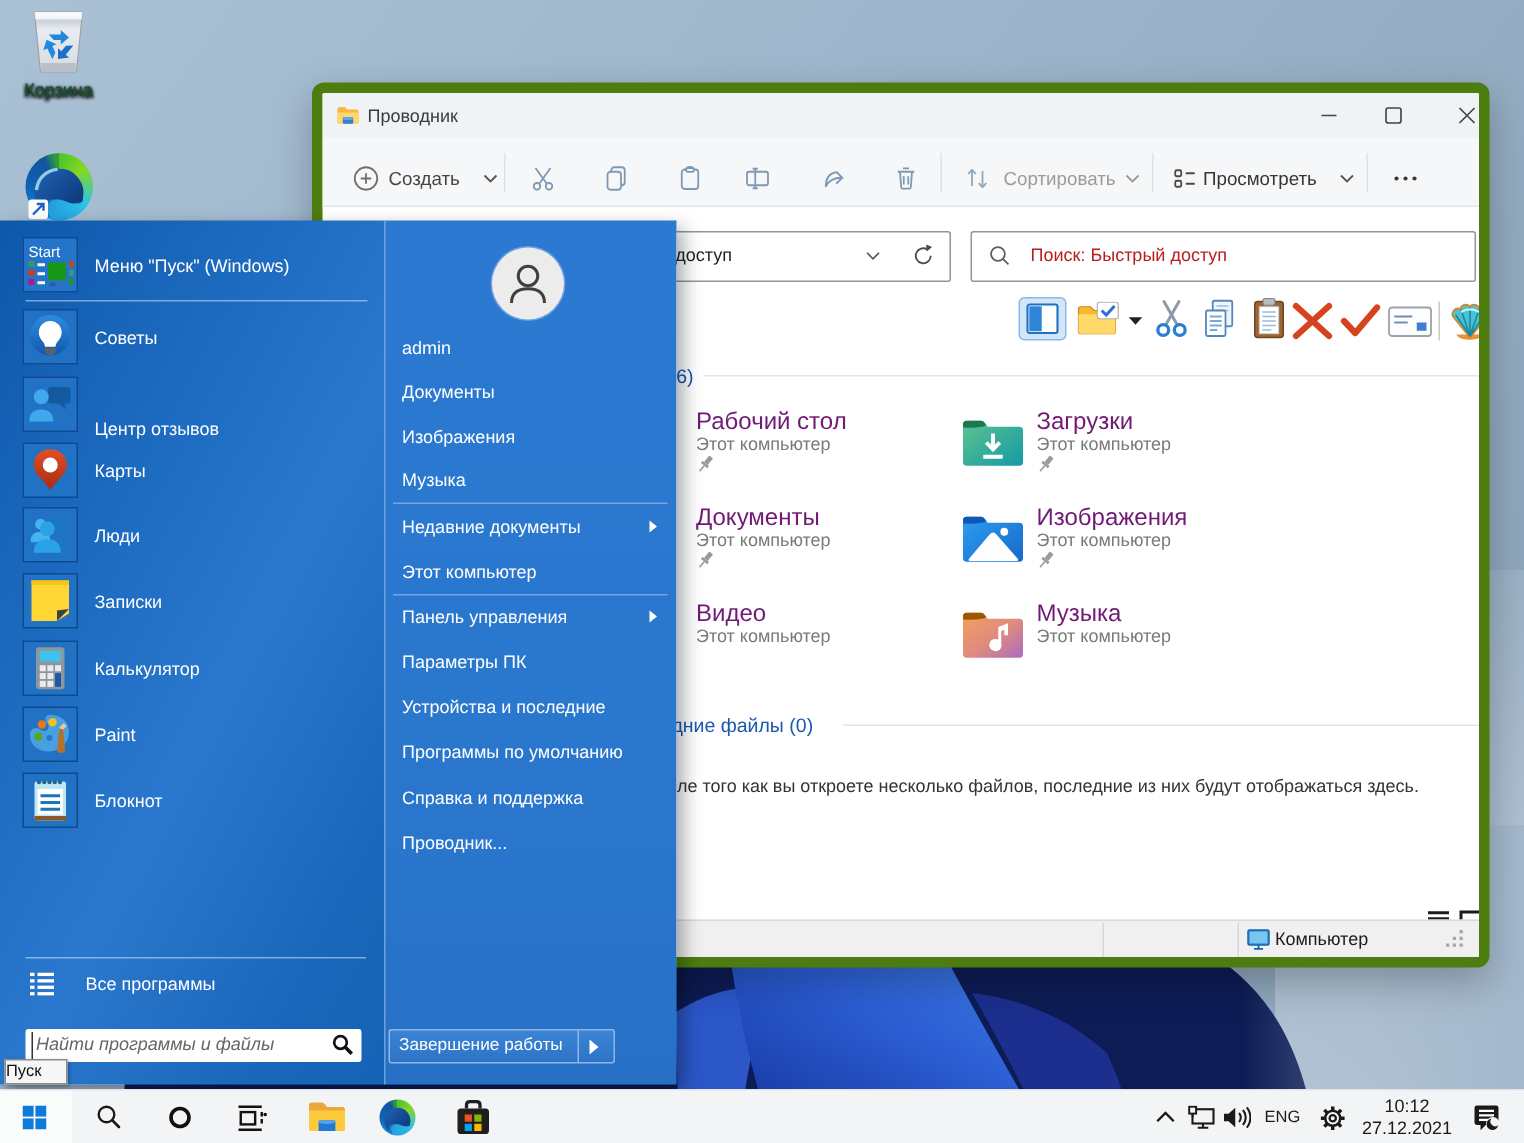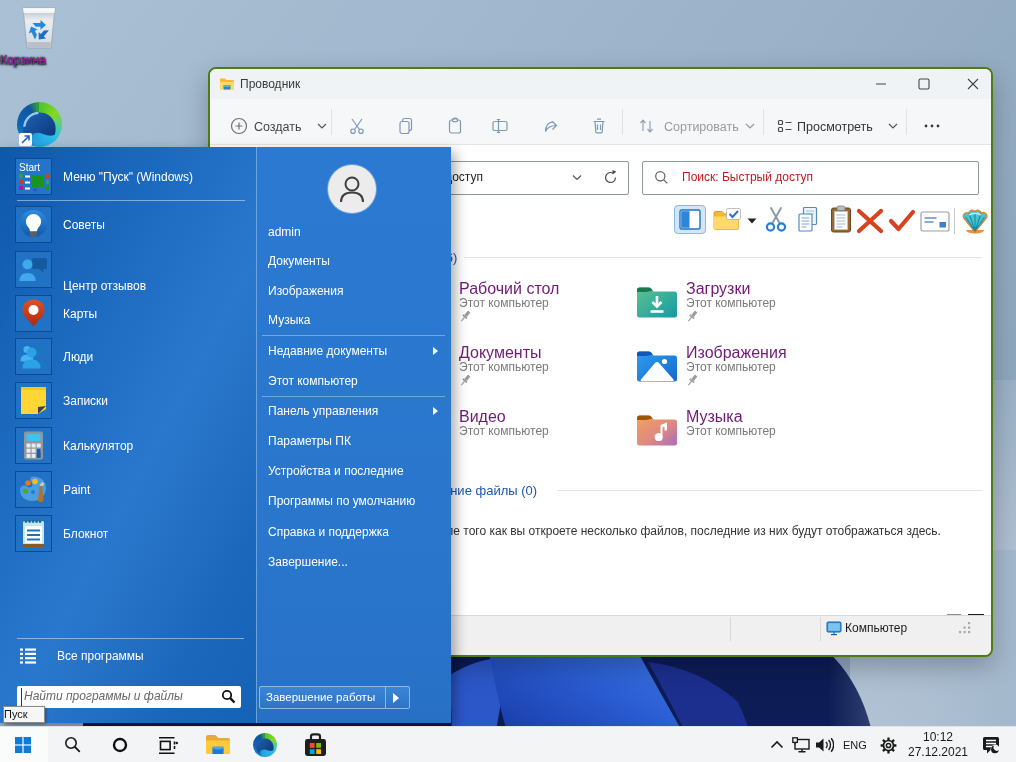--- a/index.html
+++ b/index.html
@@ -1,27 +1,27 @@
 <!DOCTYPE html>
 <html><head>
 <meta charset="utf-8">
 <style>
   * { margin:0; padding:0; box-sizing:border-box; }
   html,body { width:1016px; height:762px; overflow:hidden; }
   body { font-family:"Liberation Sans", sans-serif; position:relative; }
   .abs { position:absolute; }
   #wall { position:absolute; left:0; top:0; width:1016px; height:762px; z-index:0; }
   #explorer { position:absolute; left:208px; top:55px; width:785px; height:590px;
-    background:#fff; border-radius:8px; border:2px solid #4d7c0f;
-    box-shadow:0 10px 26px rgba(0,0,0,.25); z-index:2; overflow:hidden;margin-top:12px; }
+    background:#fff; border-radius:8px; border:7px solid #4d7c0f;
+    box-shadow:0 10px 26px rgba(0,0,0,.25); z-index:2; overflow:hidden; }
   #titlebar { position:absolute; left:0; top:0; width:100%; height:30px; background:#eff3f6; }
   #cmdbar { position:absolute; left:0; top:30px; width:100%; height:46px; background:#f5f7f8; border-bottom:1px solid #e3e6e8; }
   .tsep { position:absolute; top:40px; width:1px; height:26px; background:#dfe2e4; }
   .obox { position:absolute; border:1px solid #90979b; border-radius:2px; background:#fff; }
-  #statusbar { position:absolute; left:0; bottom:0; width:100%; height:40px; background:#f0f0f0; border-top:1px solid #d9d9d9; }
+  #statusbar { position:absolute; left:0; bottom:0; width:100%; height:25px; background:#f0f0f0; border-top:1px solid #d9d9d9; }
   .ssep { position:absolute; top:1px; width:1px; height:24px; background:#d8d8d8; }
   .gtitle { position:absolute; font-size:16px; color:#701a75; white-space:nowrap; }
   .gsub { position:absolute; font-size:12px; color:#7a7a7a; white-space:nowrap; }
   #menu { position:absolute; left:0; top:147px; width:451px; height:576px; z-index:3;
     box-shadow:4px 5px 12px rgba(0,0,0,.35); }
   #mleft { position:absolute; left:0; top:0; width:256px; height:576px;
     background:linear-gradient(118deg,#0e58ab 0%,#1d6bc0 32%,#2a78cd 56%,#1a66ba 84%,#1563b6 100%); }
   #mright { position:absolute; left:256px; top:0; width:195px; height:576px;
     background:linear-gradient(180deg,#2b79d1 0%,#2a76cd 70%,#2770c6 100%);
     border-left:1px solid rgba(160,200,240,.55); }
@@ -85,21 +85,21 @@
     </defs>
   <path d="M2 2 L34 2 L30 42 L6 42 Z" fill="url(#bin)" stroke="#9aa3ab" stroke-width="0.8"></path>
   <path d="M2 2 L34 2 L33.5 7 L2.5 7 Z" fill="#ffffff" opacity="0.75"></path>
   <rect x="6.5" y="36" width="23" height="5.5" fill="#b9c0c7"></rect>
   <g fill="#2288dd" transform="translate(18,24.5)">
     <path d="M-6.5,-7.5 L1.5,-7.5 L1.5,-10.5 L7,-5.5 L1.5,-0.8 L1.5,-3.8 L-3.2,-3.8 Z"></path>
     <path d="M-6.5,-7.5 L1.5,-7.5 L1.5,-10.5 L7,-5.5 L1.5,-0.8 L1.5,-3.8 L-3.2,-3.8 Z" transform="rotate(130)" fill="#1b6ec9"></path>
     <path d="M-6.5,-7.5 L1.5,-7.5 L1.5,-10.5 L7,-5.5 L1.5,-0.8 L1.5,-3.8 L-3.2,-3.8 Z" transform="rotate(245)"></path>
   </g>
 </svg>
-<span class="abs" style="left:0px;top:53px;width:78px;z-index:1;font-size:12px;color:#a21caf;text-shadow:1px 1px 2px rgba(0,0,0,.95),-1px 1px 2px rgba(0,0,0,.7),0 0 2px rgba(0,0,0,.8)">Корзина</span>
+<span class="abs" style="left:0px;top:53px;width:78px;text-align:center;z-index:1;font-size:12px;color:#14532d;text-shadow:1px 1px 2px rgba(0,0,0,.95),-1px 1px 2px rgba(0,0,0,.7),0 0 2px rgba(0,0,0,.8)">Корзина</span>
 <div class="abs" style="left:17px;top:102px;width:45px;height:45px;border-radius:50%;z-index:1;background:conic-gradient(from 0deg,#52c62c 5deg,#86d822 55deg,#2bc3e8 125deg,#1e9ae0 190deg,#0e63b5 268deg,#11569e 330deg,#2f9a3e 352deg)"></div>
 <svg class="abs" style="left:17px;top:102px;z-index:1" width="45" height="45" viewBox="0 0 24 24">
   <defs>
       <linearGradient id="edA2" x1="0.1" y1="0.1" x2="0.9" y2="0.9">
         <stop offset="0" stop-color="#1d5fae"></stop>
         <stop offset="1" stop-color="#0d3577"></stop>
       </linearGradient>
     </defs>
   <path d="M20.2 17.3 c-0.7 0.4-1.6 0.7-2.6 0.7 -2.4 0-4-1.6-6.2-1.6 -2.2 0-3.8 1.5-3.8 3.4 0 1.3 0.6 2.5 1.5 3.4 C5.3 21.4 3.1 17.7 3.1 13.6 3.1 9.2 6.8 5.8 11.6 5.6 c3.4-0.2 6.4 1.3 8.2 4.9 0.5 1.1 0.8 2.3 0.8 3.3 0 1.3-0.1 2.6-0.4 3.5 Z" fill="url(#edA2)"></path>
   <path d="M7.6 23.2 c-0.9-0.9-1.5-2.1-1.5-3.4 0-1.9 1.6-3.4 3.8-3.4 2.2 0 3.8 1.6 6.2 1.6 1 0 1.9-0.3 2.6-0.7 -1.5 3.7-5 6.3-9.1 6.3 -0.7 0-1.4-0.1-2-0.4 Z" fill="#35b6e8" opacity="0.35"></path>
@@ -540,21 +540,21 @@
   <span class="rlabel" style="top:196.5px">Недавние документы</span>
   <div class="rarrow" style="top:199.5px"></div>
   <span class="rlabel" style="top:226.5px">Этот компьютер</span>
   <div class="mline" style="left:262px;top:249px;width:183px;background:rgba(255,255,255,.35)"></div>
   <span class="rlabel" style="top:257px">Панель управления</span>
   <div class="rarrow" style="top:260px"></div>
   <span class="rlabel" style="top:287px">Параметры ПК</span>
   <span class="rlabel" style="top:317px">Устройства и последние</span>
   <span class="rlabel" style="top:347px">Программы по умолчанию</span>
   <span class="rlabel" style="top:377.5px">Справка и поддержка</span>
-  <span class="rlabel" style="top:408px">Завершение...</span>
+  <span class="rlabel" style="top:408px">Проводник...</span>
 
   <div class="abs" style="left:259px;top:539px;width:151px;height:23px;border:1px solid #8fb8e4;border-radius:2px;background:linear-gradient(#3b84d6,#2d74c6)"></div>
   <span class="abs" style="left:266px;top:544px;font-size:11.5px;color:#fff">Завершение работы</span>
   <div class="abs" style="left:385px;top:540px;width:1px;height:21px;background:#8fb8e4"></div>
   <div class="abs" style="left:393px;top:546px;width:0;height:0;border-left:6px solid #fff;border-top:5px solid transparent;border-bottom:5px solid transparent"></div>
 
 </div>
 
 <div id="taskbar">
   <div class="abs" style="left:0;top:0;width:48px;height:35px;background:rgba(255,255,255,.6)"></div>

